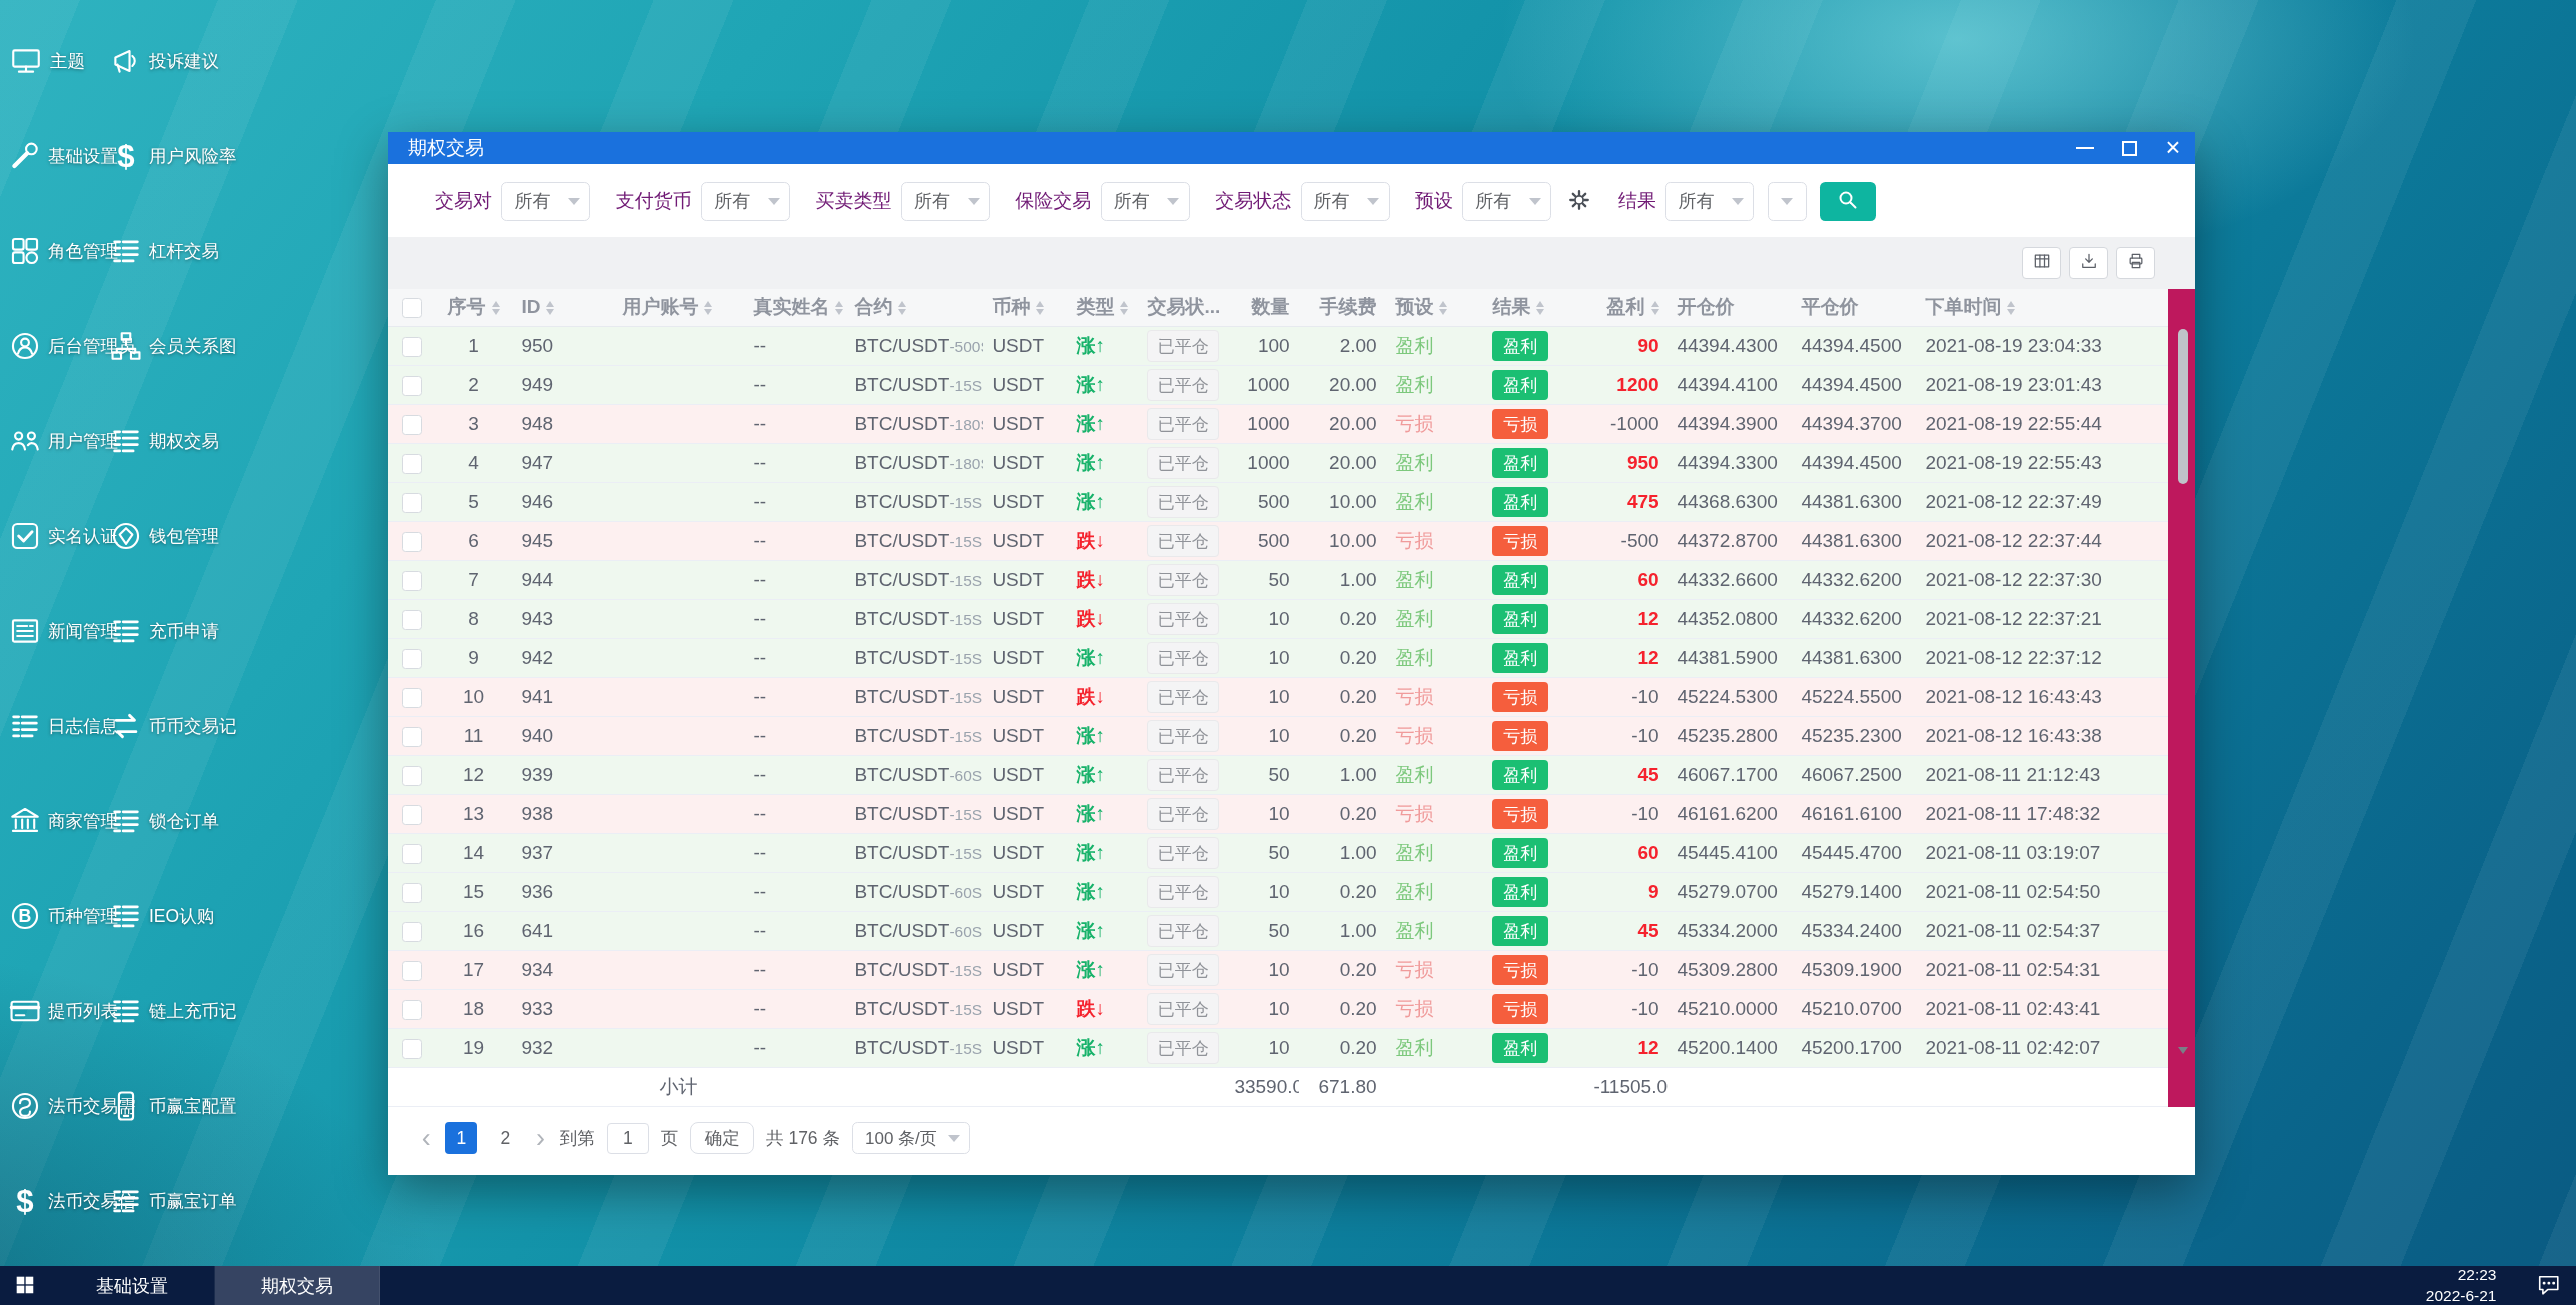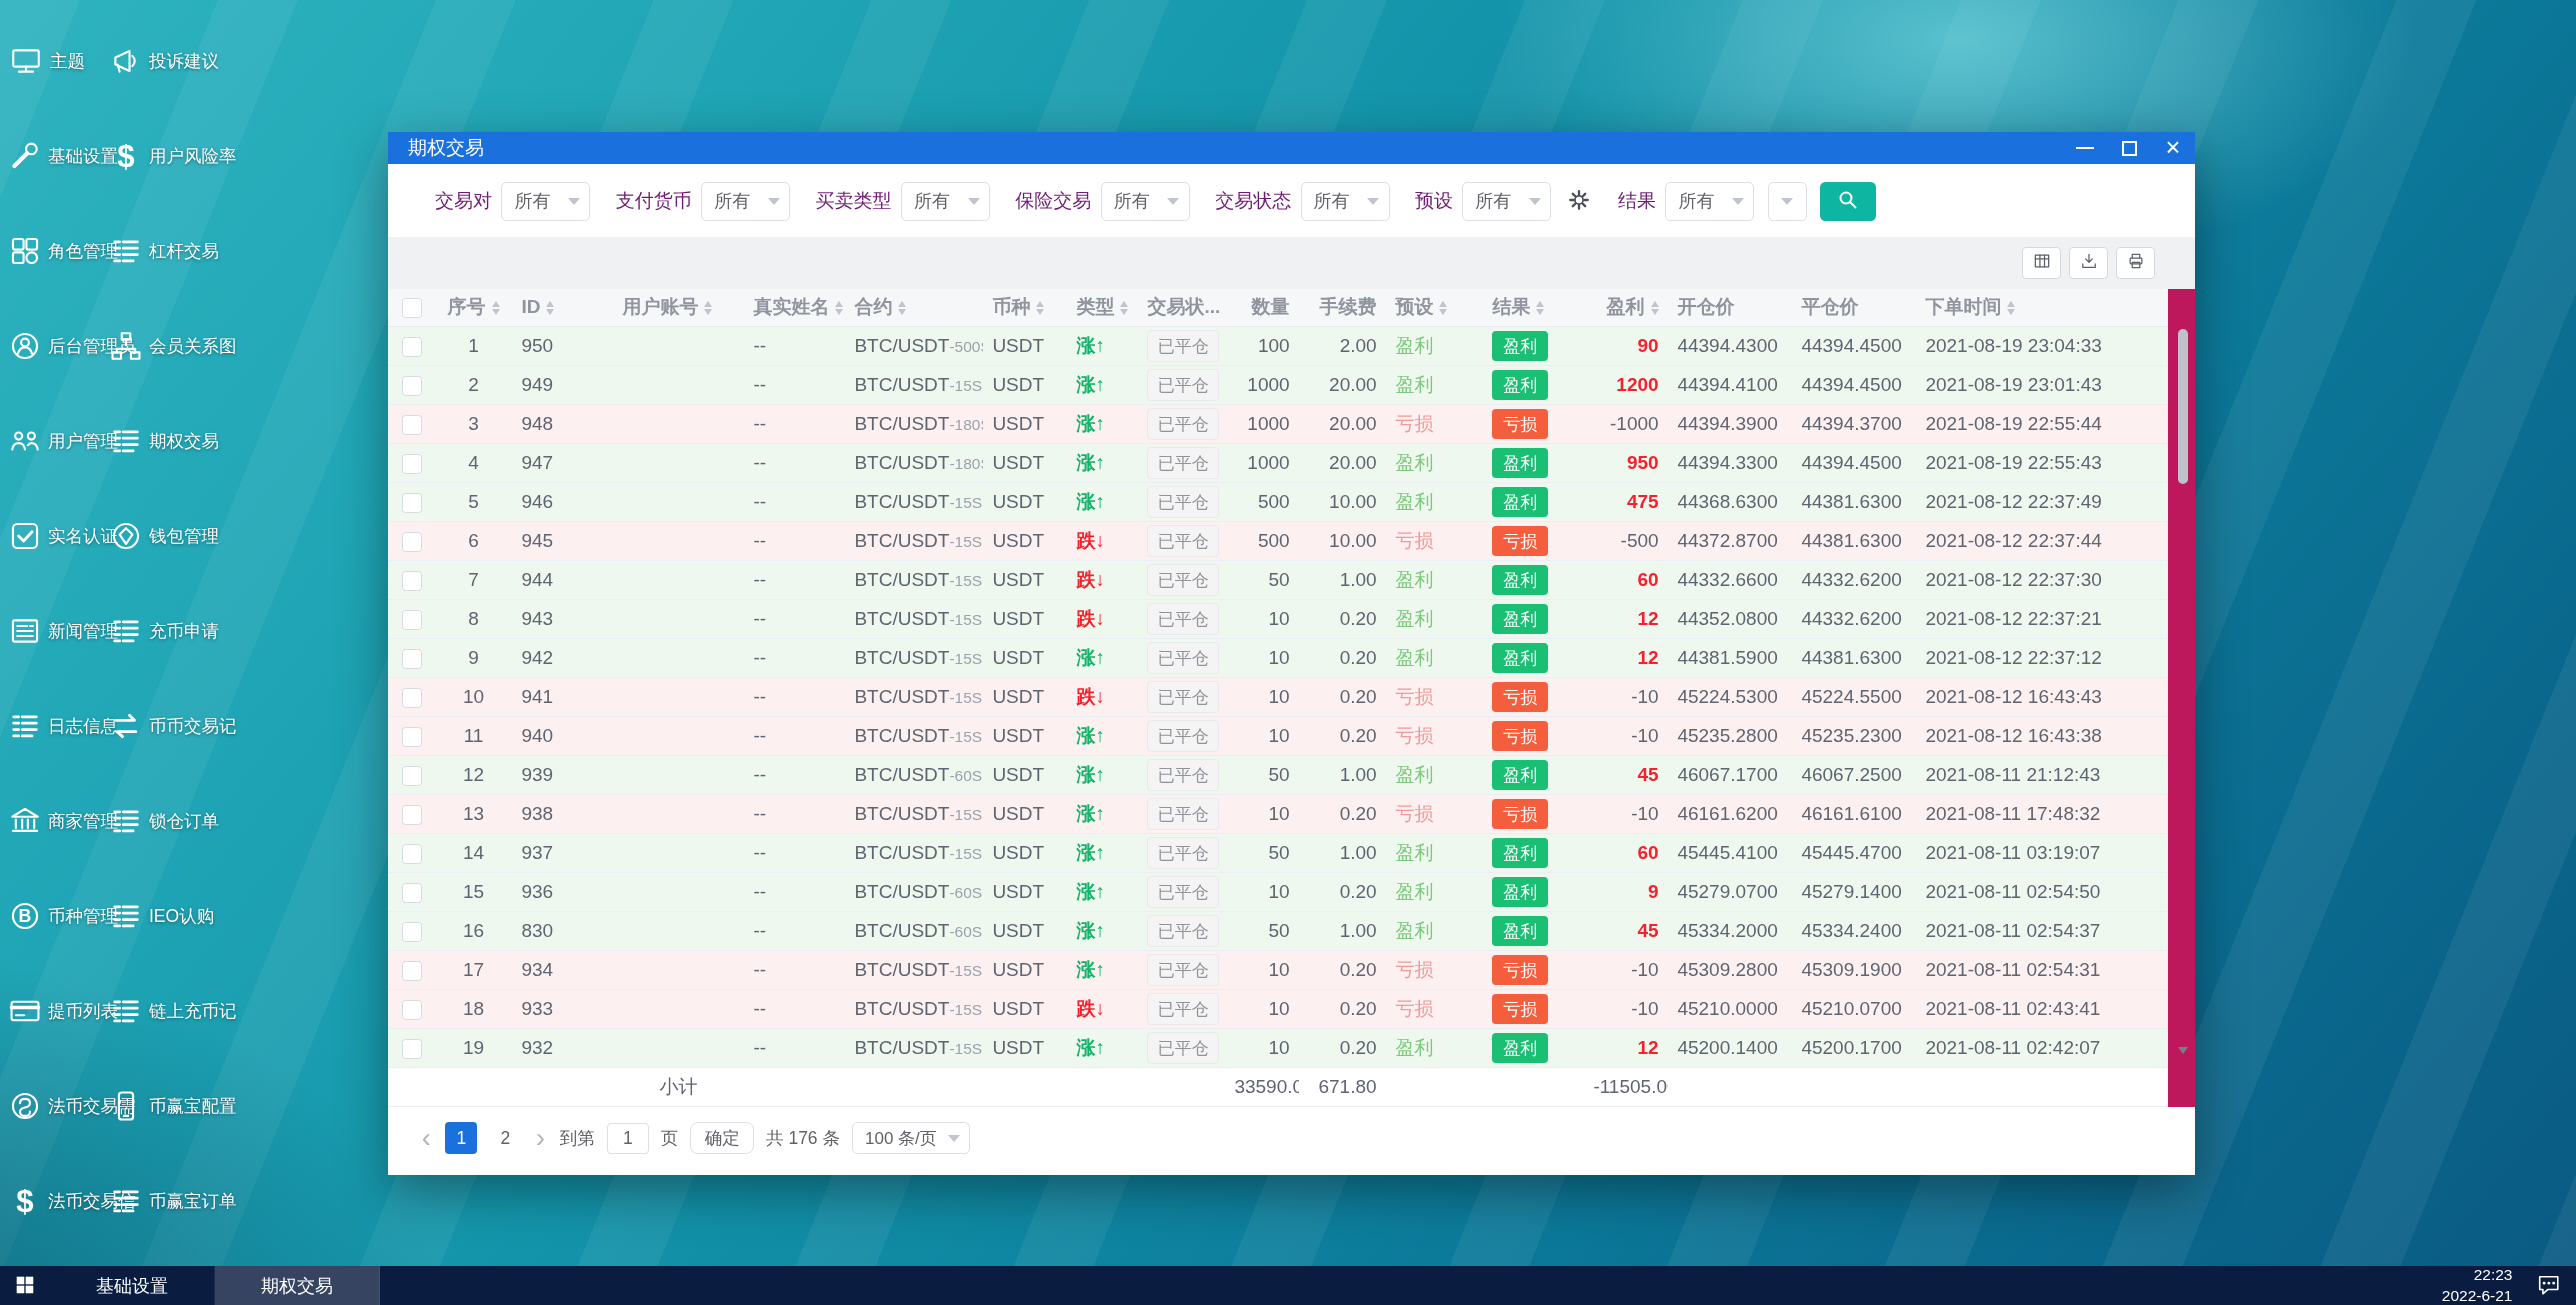--- a/index.html
+++ b/index.html
@@ -106,21 +106,21 @@
 
   
   .taskbar { position:absolute; left:0; right:0; bottom:0; height:39px; background:var(--taskbar,#0a1c40);
     display:flex; align-items:stretch; color:#fff; z-index:10; }
   .start-btn { width:50px; display:flex; align-items:center; justify-content:center; cursor:pointer; }
   .start-btn svg { width:21.5px; height:21.5px; }
   .taskbar-items { display:flex; align-items:stretch; }
   .task-item { width:165px; display:flex; align-items:center; justify-content:center; font-size:18px;
     border-right:0.7px solid rgba(255,255,255,.07); cursor:pointer; }
   .task-item.active { background:rgba(255,255,255,.18); }
-  .task-right { margin-left:auto; display:flex; align-items:center; gap:23px; padding-right:15px; }
+  .task-right { margin-left:auto; display:flex; align-items:center; gap:39px; padding-right:15px; }
   .clock { text-align:right; font-size:15.5px; line-height:1.3; cursor:pointer; }
   .chat-btn { display:flex; align-items:center; cursor:pointer; }
   .chat-btn svg { width:25.5px; height:25.5px; }
 </style>
 </head>
 <body>
 
 <div class="desktop-icons">
     <div class="desk-item">
       <span class="ic">
@@ -828,21 +828,21 @@
             <td><span class="preset-win">盈利</span></td>
             <td><span class="rbadge win">盈利</span></td>
             <td class="c-right"><span class="profit-pos">9</span></td>
             <td>45279.0700</td>
             <td>45279.1400</td>
             <td>2021-08-11 02:54:50</td>
           </tr>
           <tr class="row-win">
             <td class="c-center"><span class="cb"></span></td>
             <td class="c-center">16</td>
-            <td>830</td>
+            <td>641</td>
             <td></td>
             <td>--</td>
             <td><span>BTC/USDT</span><span class="contract-suffix">-60S</span></td>
             <td>USDT</td>
             <td><span class="type up">涨↑</span></td>
             <td><span class="badge-closed">已平仓</span></td>
             <td class="c-right">50</td>
             <td class="c-right">1.00</td>
             <td><span class="preset-win">盈利</span></td>
             <td><span class="rbadge win">盈利</span></td>

